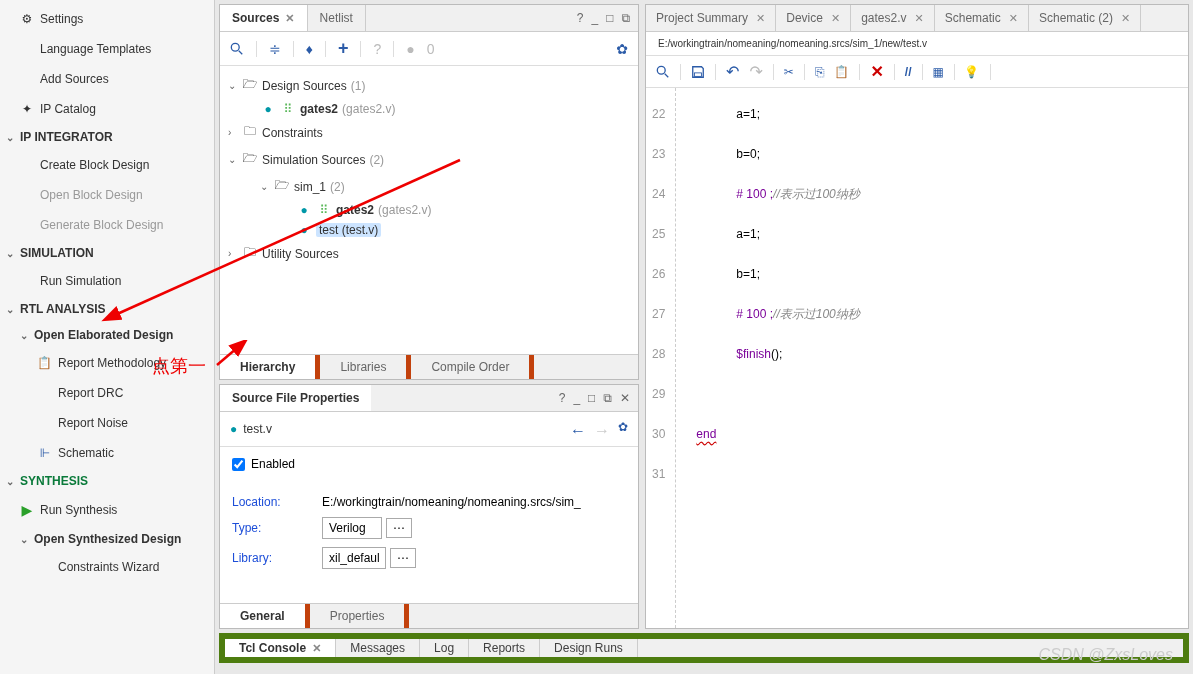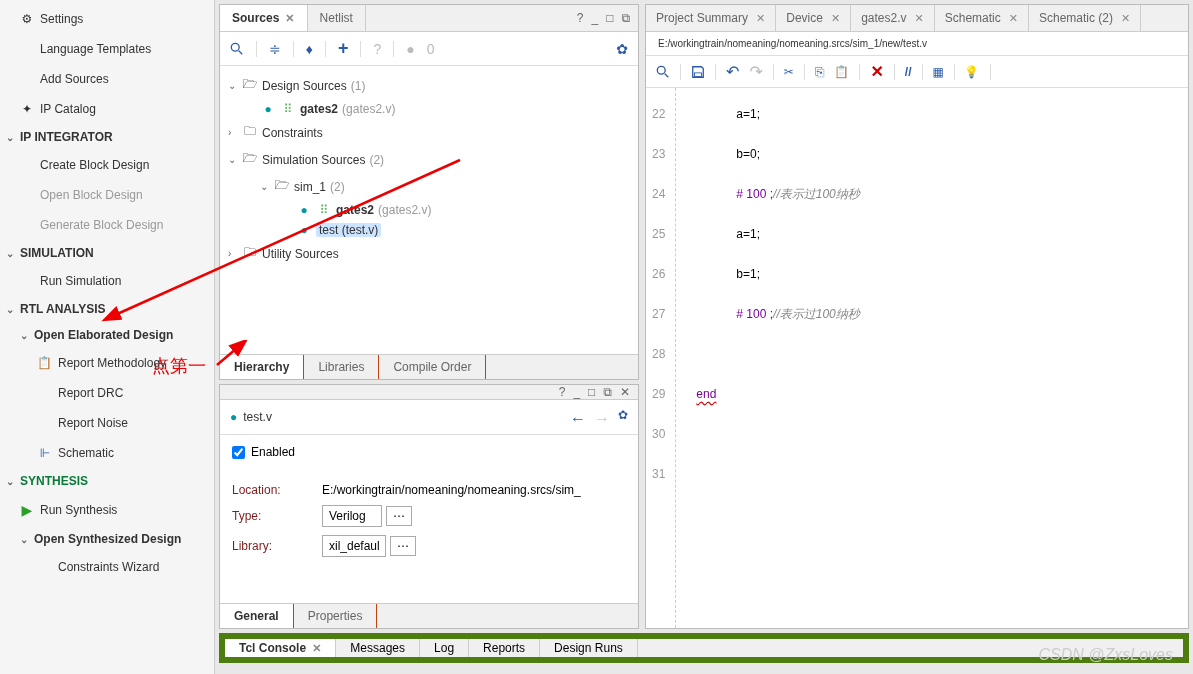--- a/index.html
+++ b/index.html
@@ -41,30 +41,30 @@
 .tree-row .tchev { width: 14px; color: #666; font-size: 10px; }
 .tree-row .ticon { width: 16px; display: inline-flex; justify-content: center; margin-right: 4px; }
 .tree-row .tlabel { color: #333; }
 .tree-row .tcount { color: #999; margin-left: 4px; }
 .tree-row.sel .tlabel-wrap { background: #cce4ff; border-radius: 2px; padding: 0 3px; }
 .indent2 { padding-left: 36px; }
 .indent4 { padding-left: 72px; }
 .dot-teal { color: #0097a7; font-size: 12px; }
 
 .bottom-tabs { display: flex; background: #f0f0f0; border-top: 1px solid #ccc; }
-.bottom-tab { padding: 5px 14px; border-right: 1px solid #c2410c; cursor: pointer; color: #666; }
+.bottom-tab { padding: 5px 20px; border-right: 5px solid #c2410c; cursor: pointer; color: #666; }
 .bottom-tab.active { background: #fff; color: #333; font-weight: bold; }
 
 .props-panel { height: 245px; }
 .props-body { padding: 10px 12px; flex: 1; overflow: auto; }
 .props-file { display: flex; align-items: center; padding: 8px 10px; border-bottom: 1px solid #ddd; }
 .props-file .pf-name { font-weight: normal; color: #333; }
 .props-file .pf-ctrls { margin-left: auto; display: flex; gap: 8px; color: #2b5ba8; }
 .props-row { display: flex; align-items: center; margin: 8px 0; }
-.props-row .plabel { width: 90px; color: #7f1d1d; }
+.props-row .plabel { width: 90px; color: #1d4ed8; }
 .props-row .pval { flex: 1; }
 .props-row input[type=text] { padding: 3px 6px; border: 1px solid #aaa; background: #fff; font-size: 12px; }
 .props-row .dots { border: 1px solid #aaa; padding: 2px 6px; margin-left: 4px; cursor: pointer; }
 .chk { display: flex; align-items: center; gap: 6px; margin-bottom: 24px; }
 
 .editor-panel { flex: 1; }
 .editor-tabs { display: flex; background: #f0f0f0; border-bottom: 1px solid #ccc; overflow: hidden; }
 .etab { padding: 6px 10px; border-right: 1px solid #ccc; display: flex; align-items: center; gap: 8px; color: #666; cursor: pointer; white-space: nowrap; }
 .file-path { padding: 6px 12px; color: #333; border-bottom: 1px solid #ddd; font-size: 10px; }
 .etoolbar { display: flex; gap: 10px; padding: 6px 10px; border-bottom: 1px solid #ddd; align-items: center; }
@@ -77,21 +77,21 @@
 .gutter { text-align: right; padding: 6px 10px 6px 6px; color: #999; border-right: 1px dashed #ccc; user-select: none; }
 .gutter div { height: 40px; line-height: 40px; }
 .code { padding: 6px 0 6px 60px; }
 .code .line { height: 40px; line-height: 40px; white-space: pre; font-family: "Consolas", monospace; }
 .tok-key { color: #7a0099; }
 .tok-comment { color: #888; font-style: italic; }
 .tok-func { color: #7a0099; }
 .tok-end { color: #7a0099; text-decoration: wavy underline #c00; text-underline-offset: 3px; }
 
 .console-tabs { background: #f0f0f0; border: 6px solid #4d7c0f; display: flex; height: 30px; }
-.ctab { padding: 6px 14px; border-right: 1px solid #ccc; cursor: pointer; color: #000000; display: flex; align-items: center; gap: 6px; }
+.ctab { padding: 6px 14px; border-right: 1px solid #ccc; cursor: pointer; color: #404040; display: flex; align-items: center; gap: 6px; }
 .ctab.active { background: #fff; color: #333; font-weight: bold; }
 .watermark { position: absolute; right: 20px; bottom: 10px; color: #ccc; font-style: italic; font-size: 16px; pointer-events: none; }
 
 .annot-text { position: absolute; left: 152px; top: 354px; color: #e00; font-size: 18px; font-family: "Microsoft YaHei", sans-serif; pointer-events: none; }
 svg.arrow { position: absolute; pointer-events: none; }
 </style>
 </head>
 <body>
 
 <div class="layout">
@@ -270,20 +270,23 @@
           </div>
           <div class="bottom-tabs">
             <div class="bottom-tab active">Hierarchy</div>
             <div class="bottom-tab">Libraries</div>
             <div class="bottom-tab">Compile Order</div>
           </div>
         </div>
 
         <div class="panel props-panel">
           <div class="panel-tabs">
+            <div class="panel-tab active" style="border:none">
+                <span>Source File Properties</span>
+              </div>
             <div class="panel-ctrls">
               <span>?</span>
               <span>_</span>
               <span>□</span>
               <span>⧉</span>
               <span>✕</span>
             </div>
           </div>
           <div class="props-file">
             <span class="dot-teal" style="margin-right:6px">●</span>
@@ -388,20 +391,21 @@
             <div>30</div>
             <div>31</div>
           </div>
           <div class="code">
             <div class="line"><span>a=1;</span></div>
             <div class="line"><span>b=0;</span></div>
             <div class="line"><span class="tok-key"># 100 ;</span><span class="tok-comment">//表示过100纳秒</span></div>
             <div class="line"><span>a=1;</span></div>
             <div class="line"><span>b=1;</span></div>
             <div class="line"><span class="tok-key"># 100 ;</span><span class="tok-comment">//表示过100纳秒</span></div>
+            <div class="line"><span class="tok-func">$finish</span><span>();</span></div>
             <div class="line"><span></span></div>
             <div class="line" style="padding-left:0;margin-left:-40px"><span class="tok-end">end</span></div>
             <div class="line"><span></span></div>
           </div>
         </div>
       </div>
     </div>
 
     <div class="console-tabs">
       <div class="ctab active">

